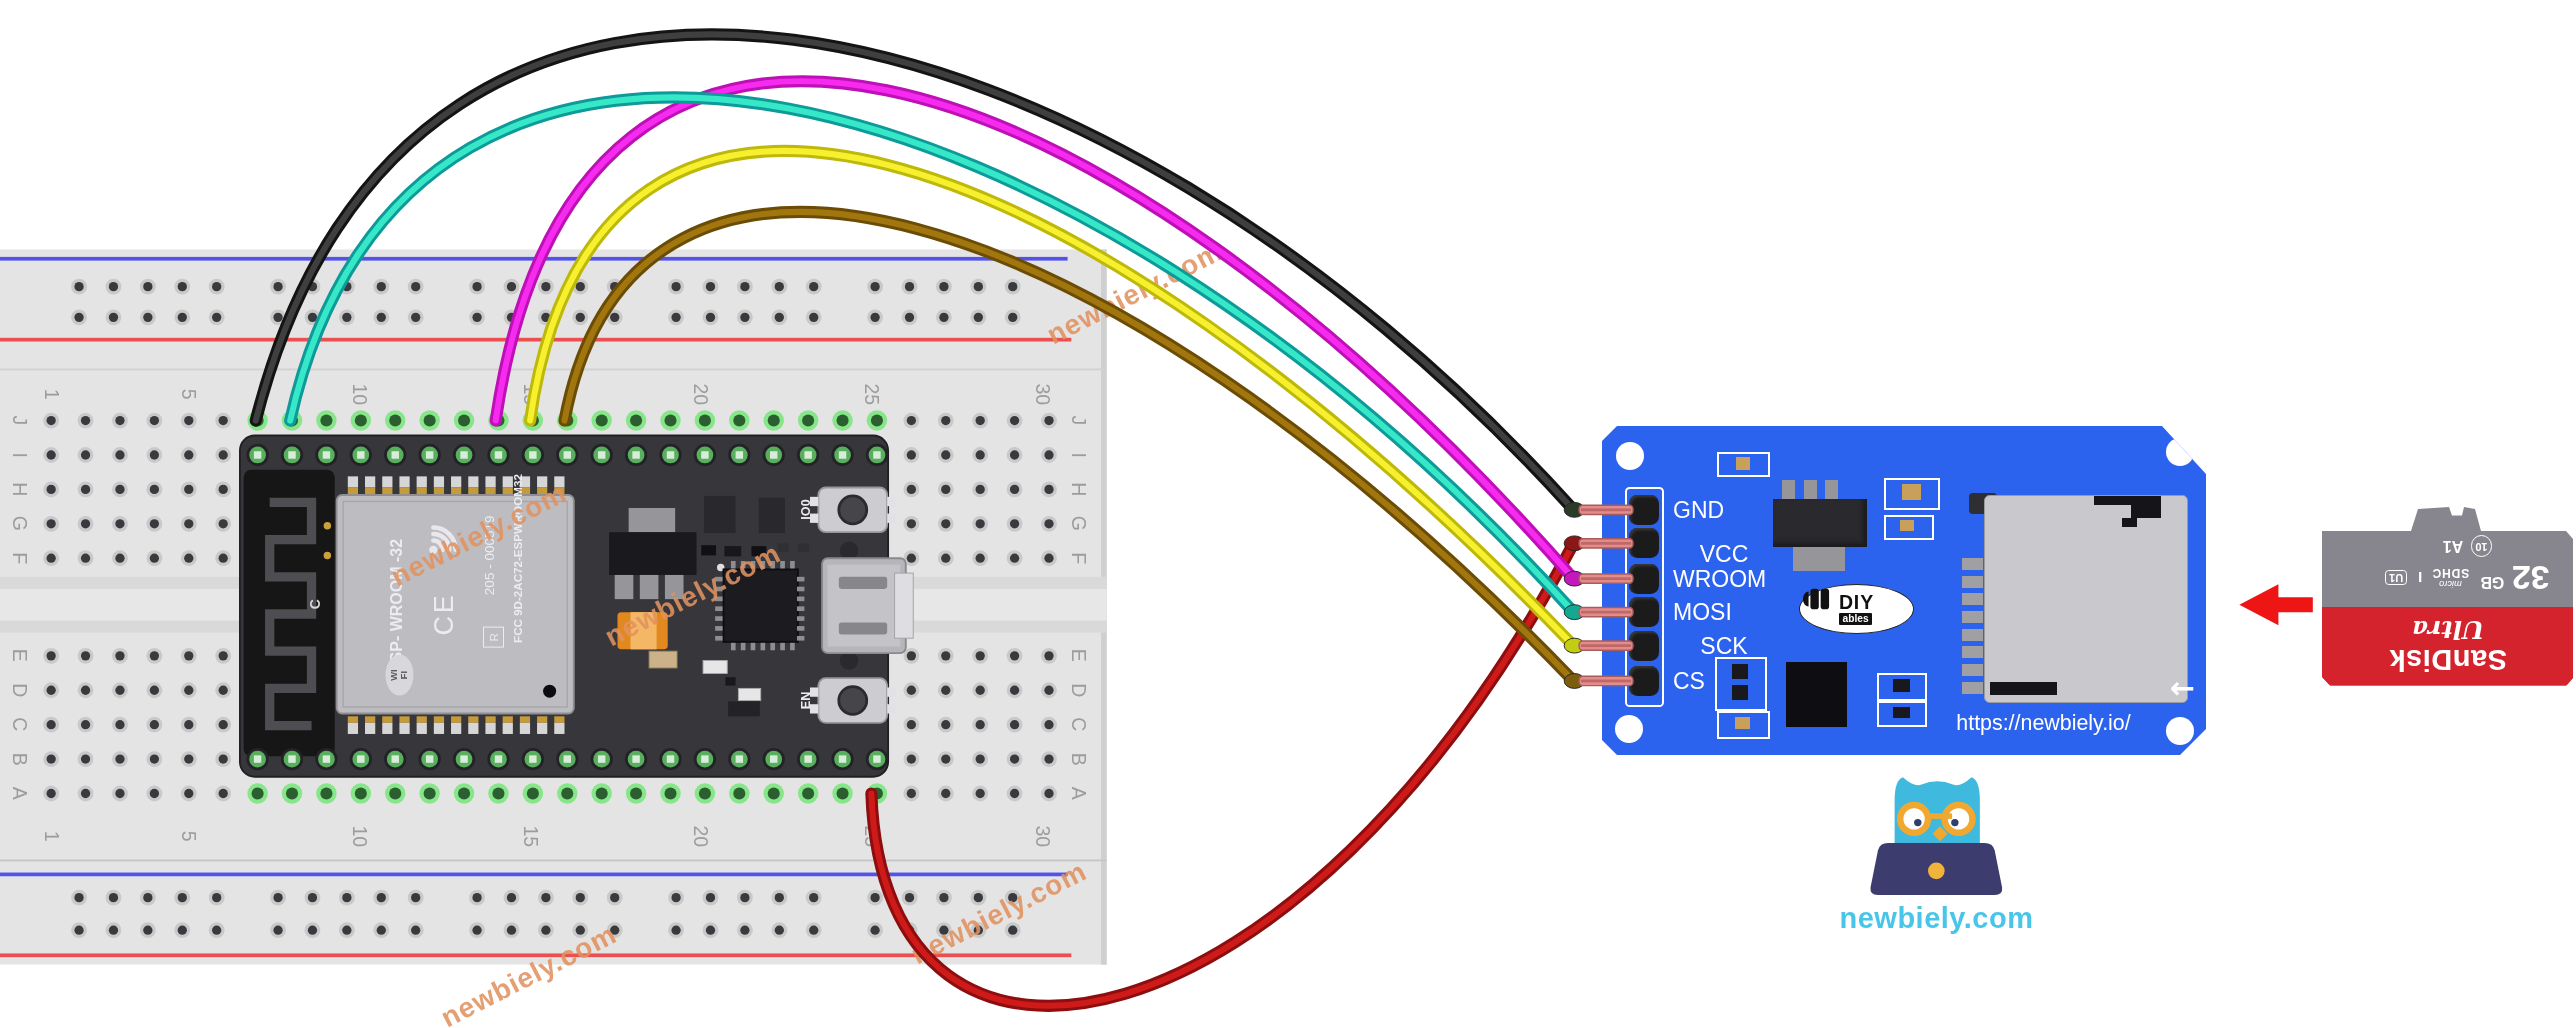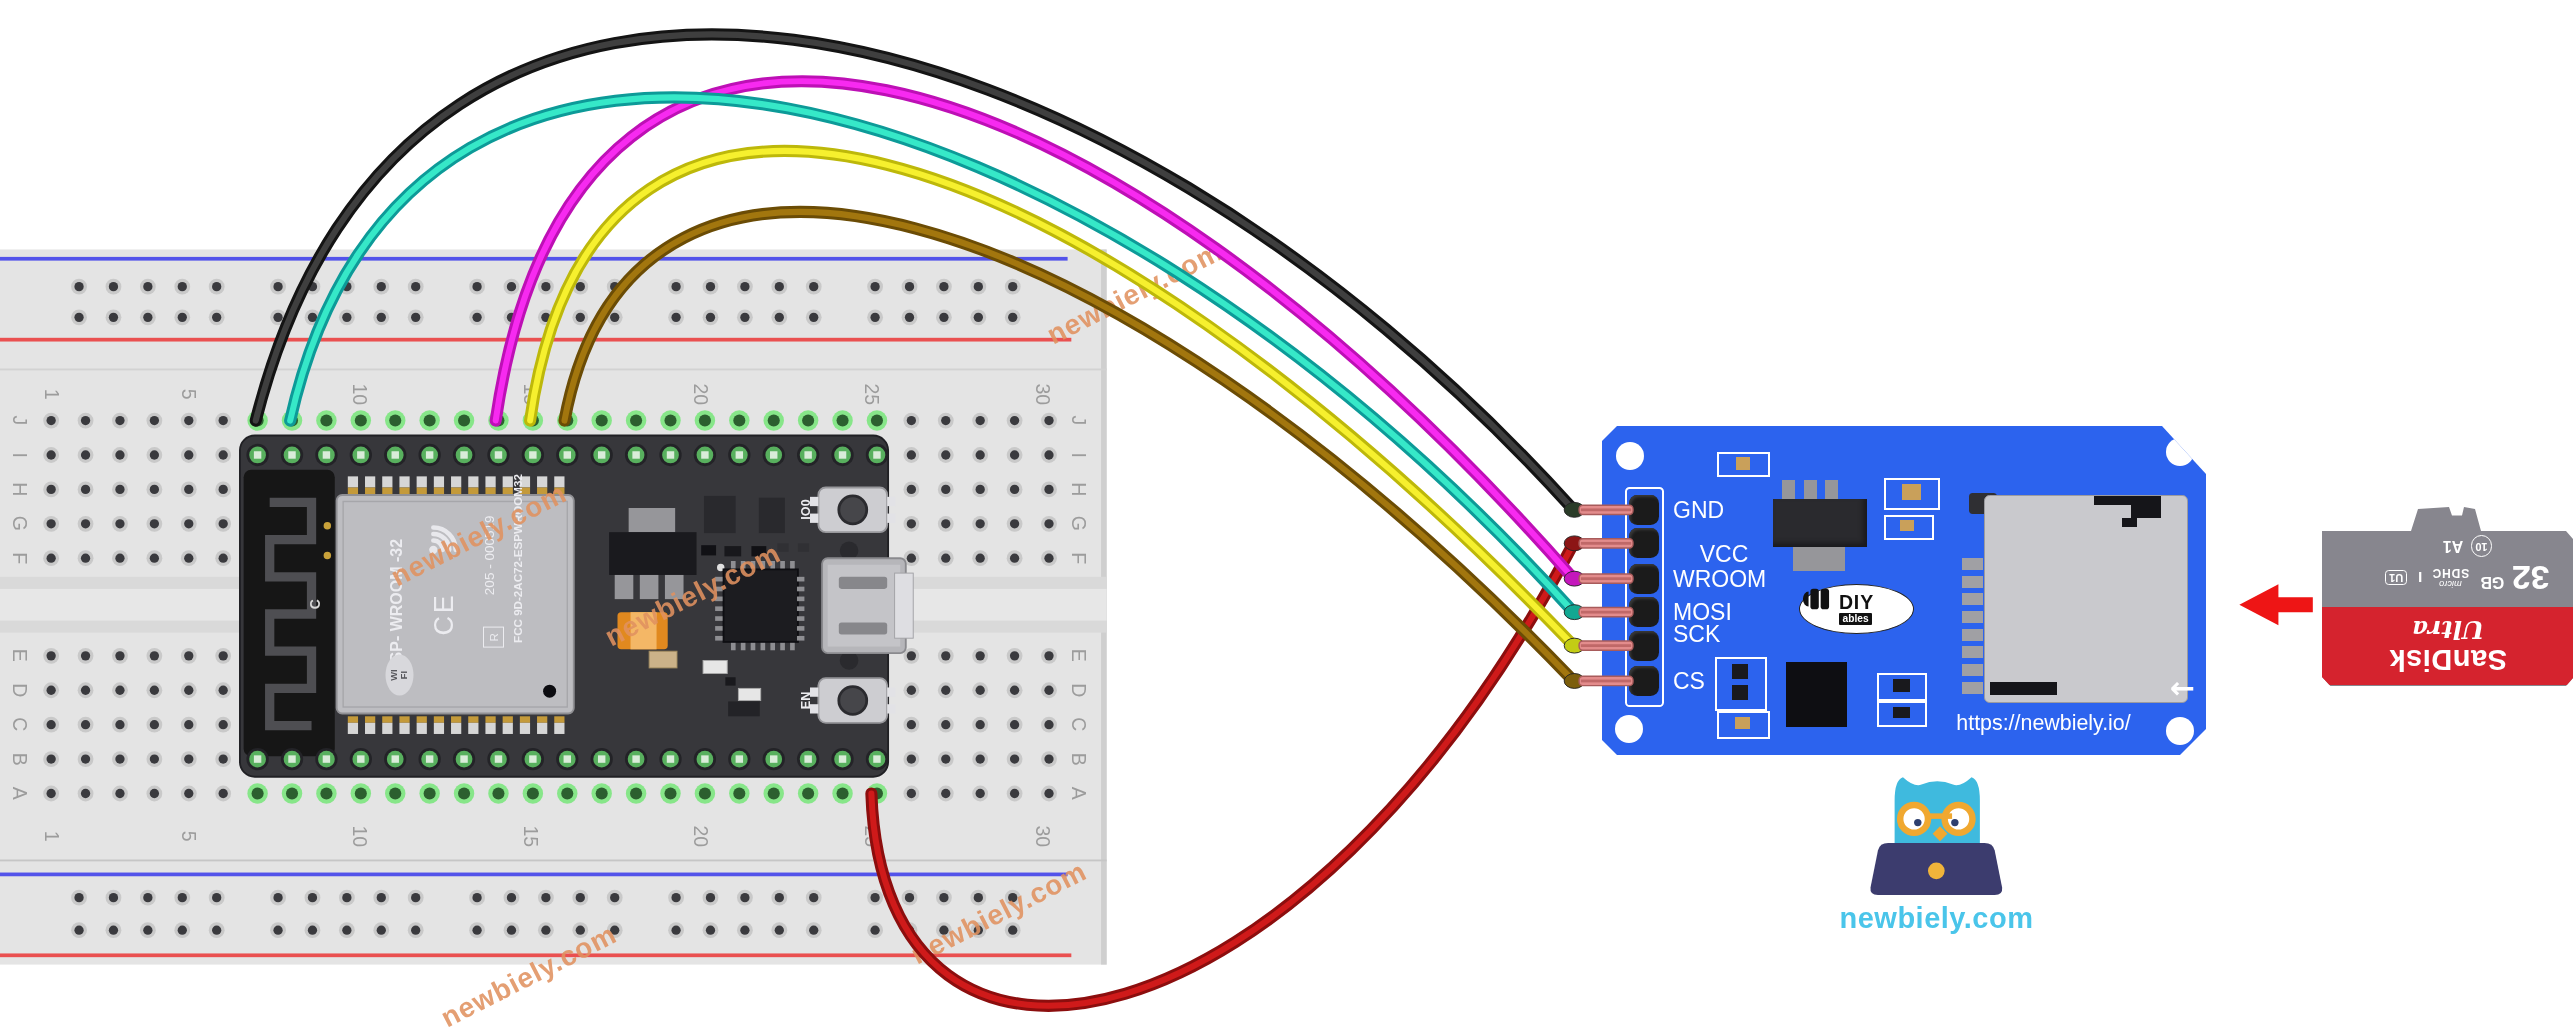--- a/index.html
+++ b/index.html
@@ -1291,21 +1291,21 @@
     <div id="g-module-pins">
         <div class="pinsq" style="top: 69px;"></div>
         <div class="pinlabel" style="top: 70px;">GND</div>
         <div class="pinsq" style="top: 102px;"></div>
         <div class="pinlabel" style="top: 114px; text-align: center;">VCC</div>
         <div class="pinsq" style="top: 138px;"></div>
         <div class="pinlabel" style="top: 139px;">WROOM</div>
         <div class="pinsq" style="top: 171px;"></div>
         <div class="pinlabel" style="top: 172px;">MOSI</div>
         <div class="pinsq" style="top: 205px;"></div>
-        <div class="pinlabel" style="top: 194px;">SCK</div>
+        <div class="pinlabel" style="top: 206px; text-align: center;">SCK</div>
         <div class="pinsq" style="top: 240px;"></div>
         <div class="pinlabel" style="top: 241px;">CS</div>
       </div>
 
     <div class="smdbox" style="left:115px;top:26px;width:49px;height:20.5px;">
       <div class="smdchip" style="left:16.7px;top:2.8px;width:14px;height:13px;background:#c9a05a;"></div>
     </div>
     <div style="position:absolute;left:180px;top:54px;width:13px;height:20.5px;background:#96969a;"></div>
     <div style="position:absolute;left:202px;top:54px;width:13px;height:20.5px;background:#96969a;"></div>
     <div style="position:absolute;left:223px;top:54px;width:13px;height:20.5px;background:#96969a;"></div>

